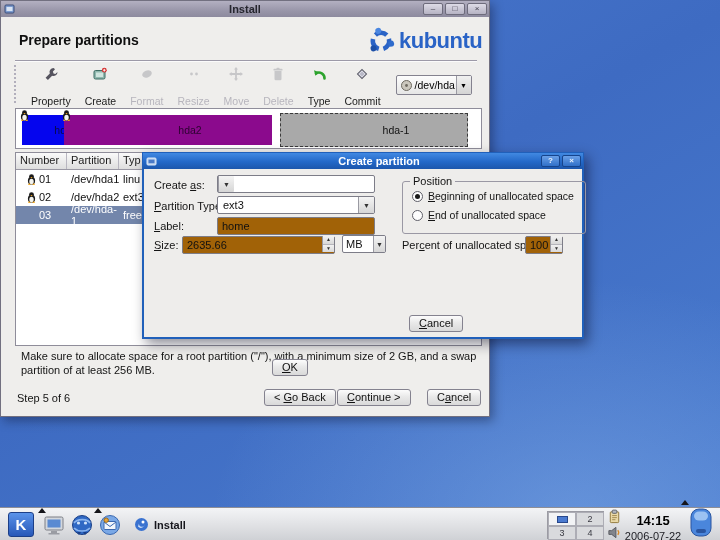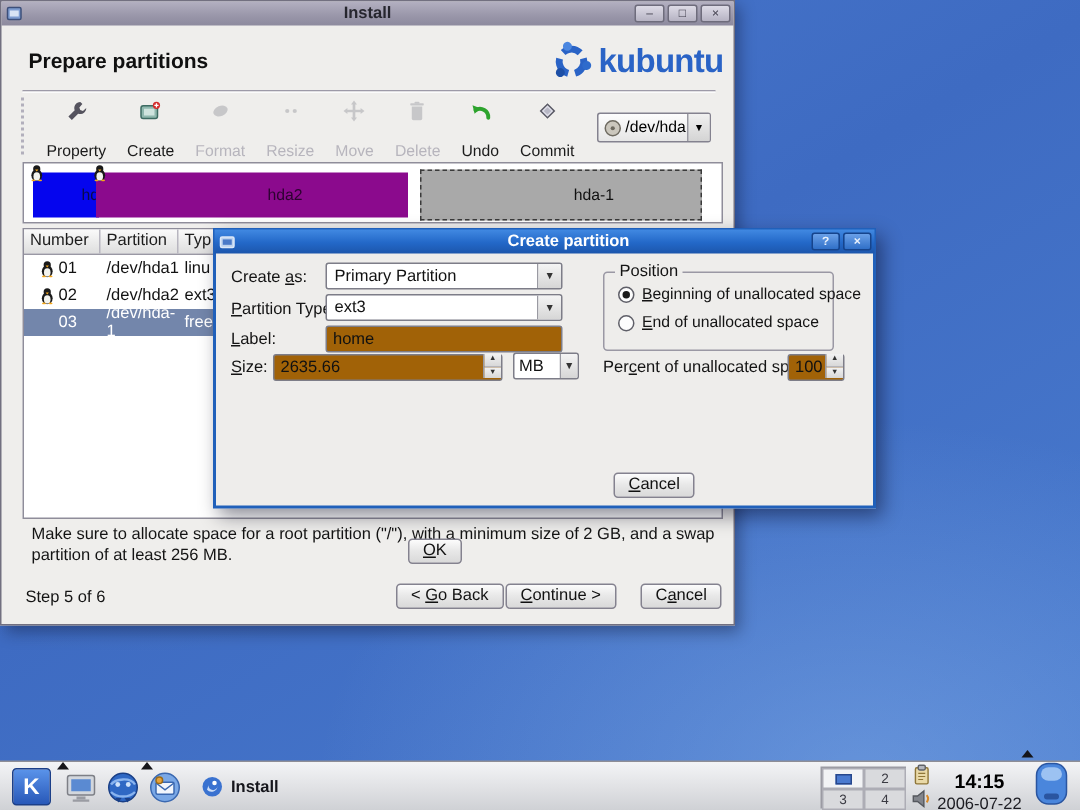--- a/index.html
+++ b/index.html
@@ -95,21 +95,21 @@
     position:absolute; left:142px; top:152px; width:442px; height:187px;
     background:#eeedeb; border:2px solid #2060ba; box-shadow:4px 5px 12px rgba(0,0,25,0.45);
   }
   #dlg-titlebar { position:absolute; left:-1px; top:-1px; right:-1px; height:16px;
     background:linear-gradient(#4189e2,#2368c8 55%,#1c56ac); display:flex; align-items:center; }
   #dlg-titlebar .title { position:absolute; left:0; right:0; text-align:center; font-size:11px; font-weight:bold; color:#fff;padding-left:32px; }
   .dbtns { position:absolute; right:2px; top:2px; display:flex; gap:2px; }
   .dbtn { width:19px; height:12px; border:1px solid #16448c; border-radius:2px;
     background:linear-gradient(#6aa0e8,#3070c8); color:#eaf2fc; font-size:8px; font-weight:bold; line-height:10px; text-align:center; }
   .dlabel { position:absolute; font-size:11px; color:#141414; white-space:nowrap; }
-  #position-group { position:absolute; left:258px; top:27px; width:154px; height:53px; border:1px solid #9a98a4; border-radius:3px; }
+  #position-group { position:absolute; left:258px; top:27px; width:184px; height:53px; border:1px solid #9a98a4; border-radius:3px; }
   #position-legend { position:absolute; left:7px; top:-7px; background:#eeedeb; padding:0 3px; font-size:11px; color:#141414; }
   .gb-opt-label { position:absolute; font-size:10.5px; color:#141414; white-space:nowrap; }
 
   
   #taskbar { position:absolute; left:0; top:507px; width:720px; height:33px;
     background:linear-gradient(#f3f4f6,#e0e1e4 55%,#cfd1d5); border-top:1px solid #8e8e96; }
   .panel-arrow { position:absolute; width:0; height:0; border-left:4px solid transparent; border-right:4px solid transparent; border-bottom:5px solid #15151a; }
   #kmenu { position:absolute; left:8px; top:4px; width:26px; height:25px; border:1px solid #1c3f88; border-radius:3px;
     background:linear-gradient(#5democrat, #000); background:linear-gradient(#5a93ea,#2858b8); color:#fff; font-weight:bold; font-size:15px; text-align:center; line-height:23px; }
   .panel-icon { position:absolute; top:5px; width:24px; height:24px; }
@@ -207,21 +207,21 @@
             <rect x="6.5" y="1.8" width="3" height="1.4" rx="0.4" fill="#8e8e96"></rect>
           </svg>
         <span>Delete</span>
       </span>
 
       <span class="tb-item">
         <svg width="16" height="16" viewBox="0 0 16 16">
             <path d="M13.5 12.5a5.5 5.5 0 0 0-8.5-5" fill="none" stroke="#2da32d" stroke-width="2.6" stroke-linecap="round"></path>
             <polygon points="3,4.2 8.2,6.2 4.4,9.8" fill="#2da32d"></polygon>
           </svg>
-        <span>Undo</span>
+        <span>Type</span>
       </span>
 
       <span class="tb-item">
         <svg width="16" height="16" viewBox="0 0 16 16">
             <rect x="4.8" y="4.8" width="6.4" height="6.4" fill="#e0e0ea" stroke="#5a5a66" transform="rotate(45 8 8)"></rect>
             <rect x="6.2" y="6.2" width="3.6" height="3.6" fill="#b8b8c6" transform="rotate(45 8 8)"></rect>
           </svg>
         <span>Commit</span>
       </span>
 
@@ -326,21 +326,20 @@
         </svg>
       <span class="title">Create partition</span>
       <span class="dbtns">
         <span class="dbtn">?</span>
         <span class="dbtn">×</span>
       </span>
     </div>
 
     <span class="dlabel" style="left:10px; top:25px;">Create <u>a</u>s:</span>
     <span class="combo" style="left:73px; top:21px; width:158px;">
-      <span class="cval">Primary Partition</span>
       <span class="carrow">▼</span>
     </span>
 
     <span class="dlabel" style="left:10px; top:46px;"><u>P</u>artition Type:</span>
     <span class="combo" style="left:73px; top:42px; width:158px;">
       <span class="cval">ext3</span>
       <span class="carrow">▼</span>
     </span>
 
     <span class="dlabel" style="left:10px; top:66px;"><u>L</u>abel:</span>

